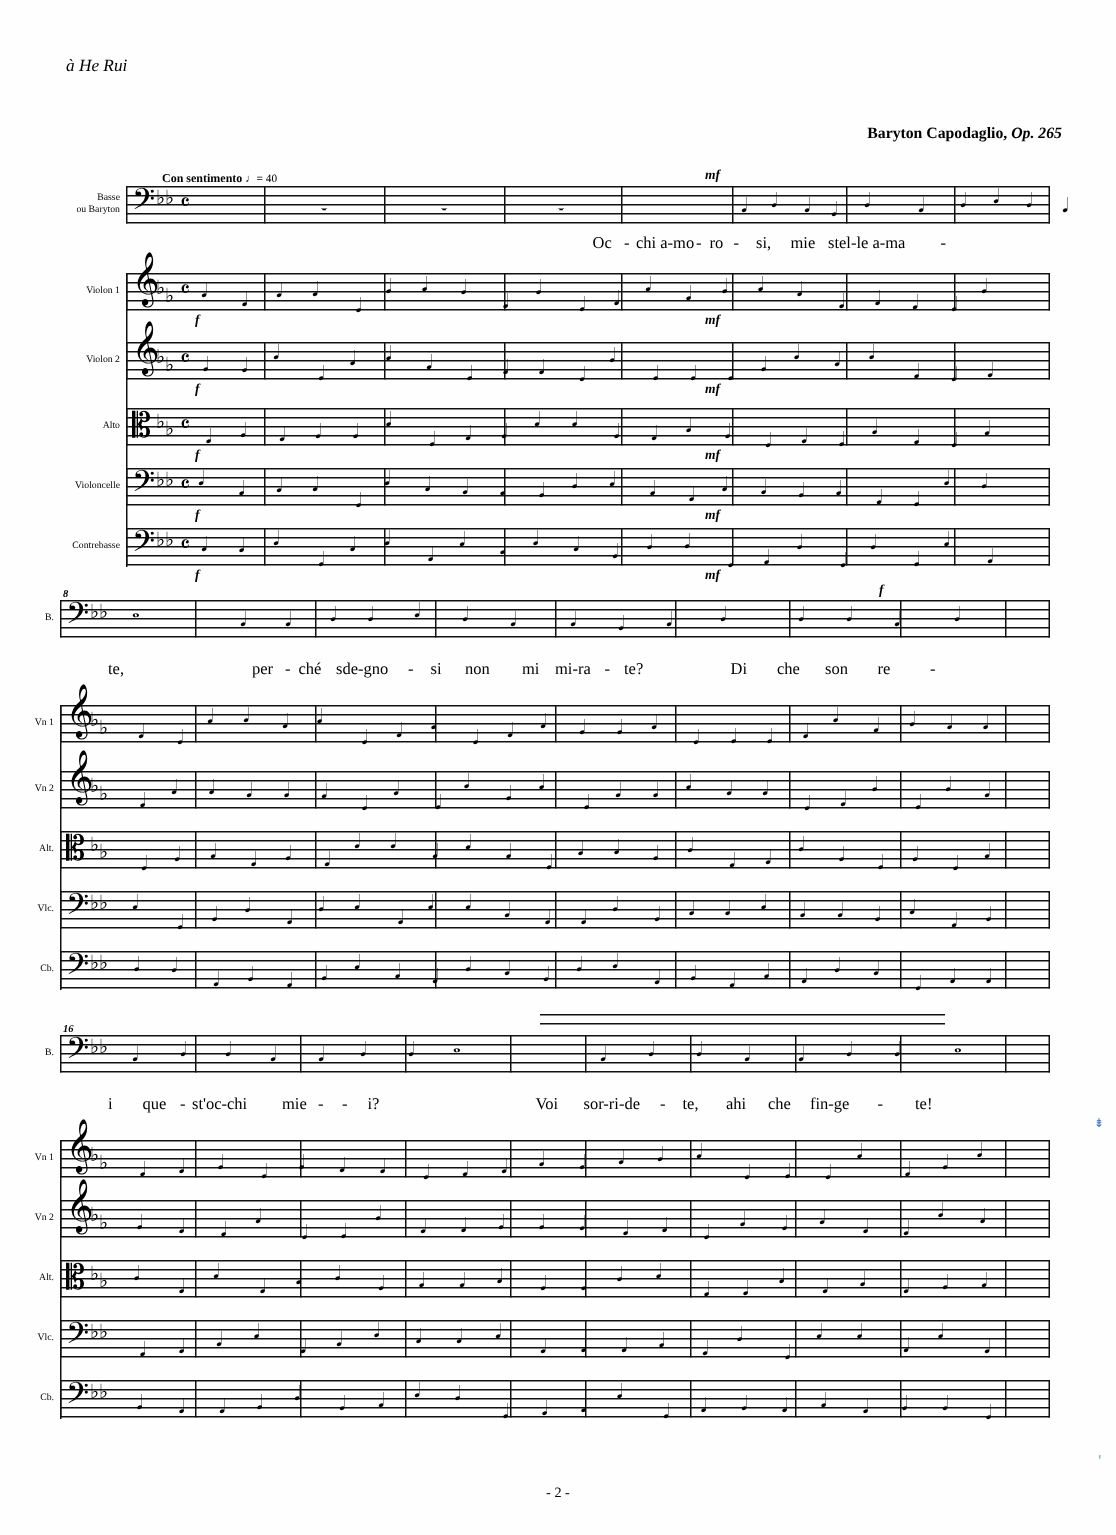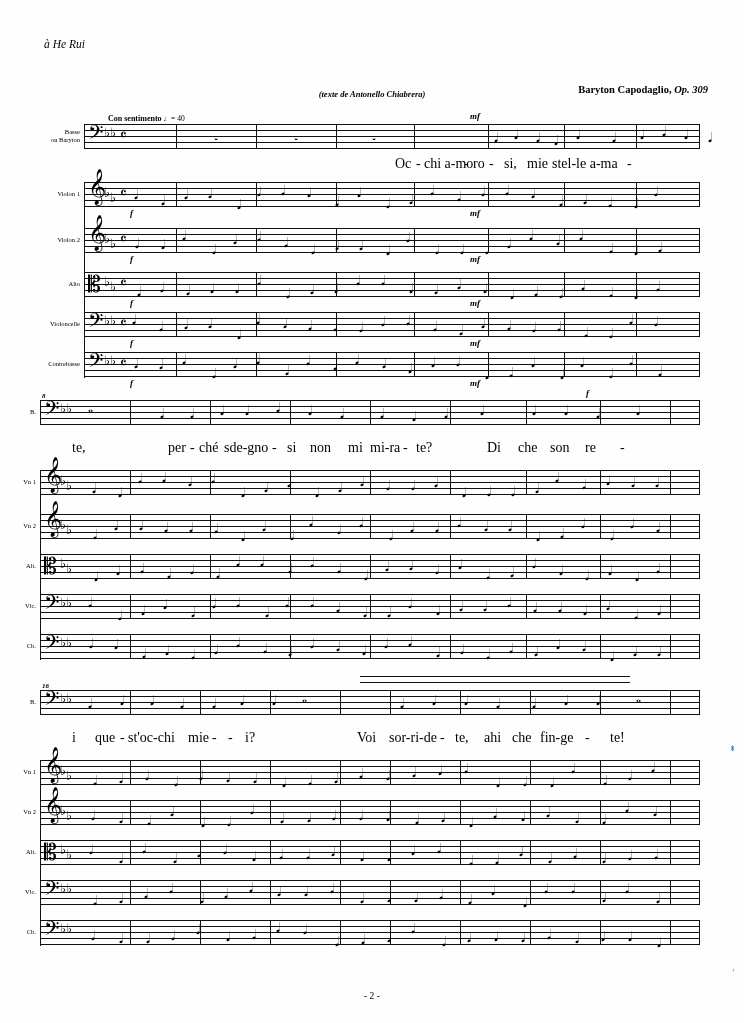--- a/index.html
+++ b/index.html
@@ -180,21 +180,21 @@
   }
   .dyn {
     position: absolute;
     font-size: 9px;
     font-style: italic;
     font-weight: bold;
     font-family: "Liberation Serif", serif;
   }
   .lyric {
     position: absolute;
-    font-size: 14px;
+    font-size: 11px;
     white-space: nowrap;
   }
   .sysbar {
     position: absolute;
     width: 1px;
     background: #111;
   }
   .hairpin {
     position: absolute;
     height: 6px;
@@ -211,24 +211,23 @@
     font-size: 8px;
     color: #3a6fc4;
   }
 </style>
 </head>
 <body>
 
 <div class="page">
 
   <div class="dedication">à He Rui</div>
-  <div class="piece-subtitle">(texte de Antonello Chiabrera)</div>
   <div class="composer">
     <span>Baryton Capodaglio,</span>
-    <span class="opus">Op. 309</span>
+    <span class="opus">Op. 265</span>
   </div>
 
   <div class="system" id="sys1" style="top:0;">
     <div class="tempo" style="left:108px; top:114px;">
       <span>Con sentimento</span>
       <span class="metro">♩= 40</span>
     </div>
   </div>
 
   <div class="page-number">- 2 -</div>

